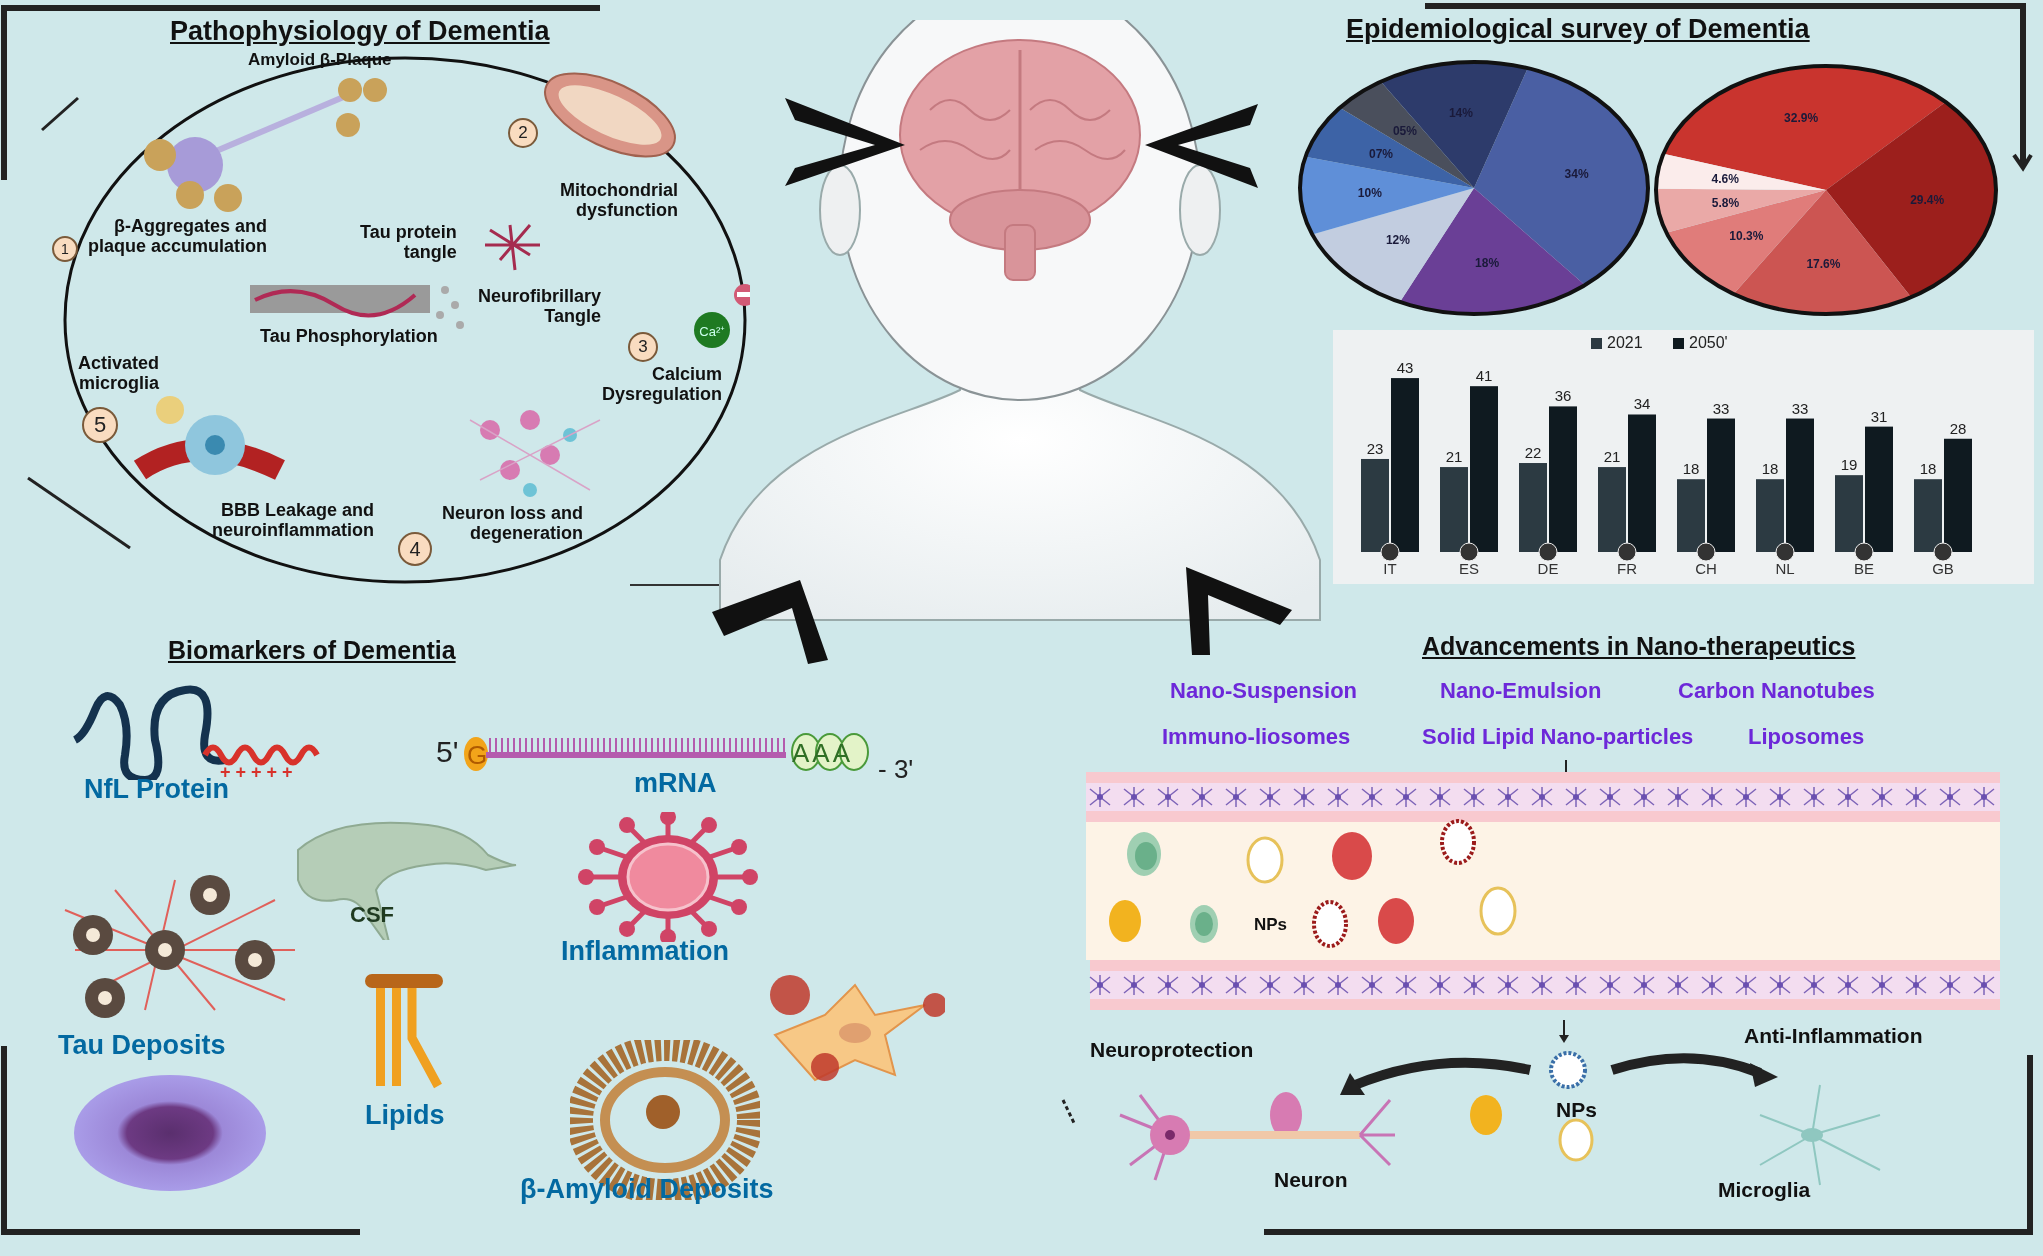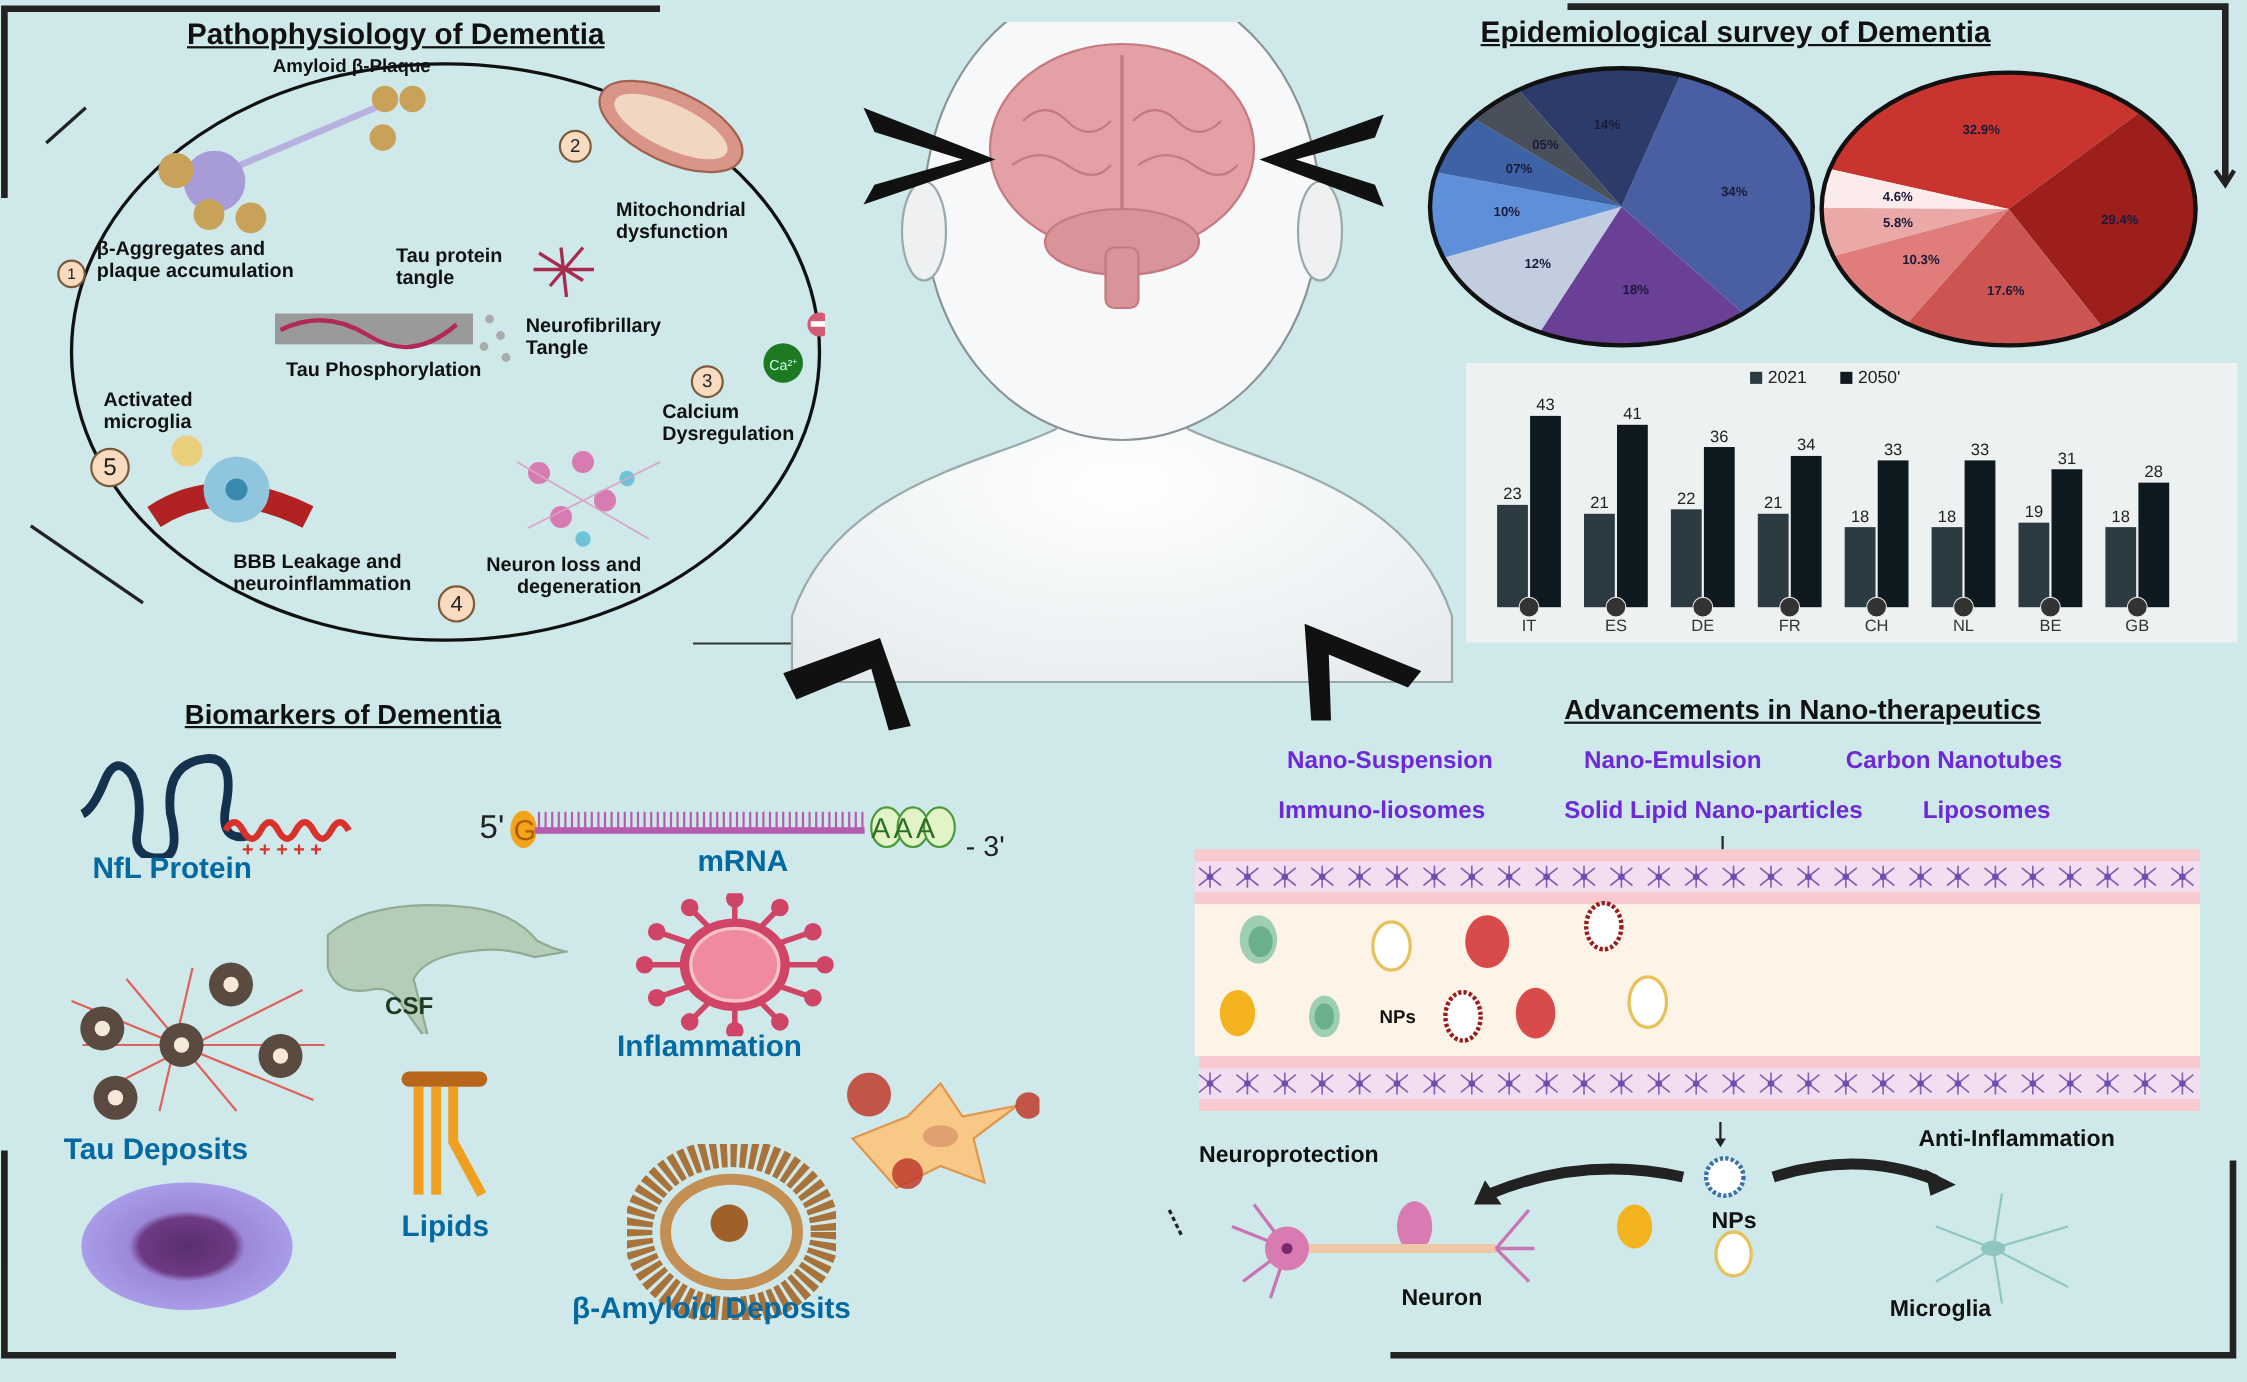--- a/index.html
+++ b/index.html
@@ -1,19 +1,19 @@
 <!DOCTYPE html>
 <html><head>
 <meta charset="utf-8">
 <style>
   html,body{margin:0;padding:0;}
   body{width:2043px;height:1256px;position:relative;overflow:hidden;background:#cfe8ea;font-family:"Liberation Sans",sans-serif;color:#111;}
   .abs{position:absolute;}
   .title{font-weight:bold;text-decoration:underline;font-size:27px;color:#111;white-space:nowrap;text-align:right;}
-  .lbl{font-weight:bold;font-size:18px;line-height:20px;color:#111;text-align:left;white-space:nowrap;}
+  .lbl{font-weight:bold;font-size:18px;line-height:20px;color:#111;text-align:right;white-space:nowrap;}
   .lbl-lg{font-weight:bold;font-size:27px;color:#0369a1;white-space:nowrap;}
   .lbl-md{font-weight:bold;font-size:22px;color:#6d28d9;white-space:nowrap;}
   .num-badge{position:absolute;border-radius:50%;background:#f9dcc0;border:2px solid #7a5a3a;display:flex;align-items:center;justify-content:center;font-family:"Liberation Sans",sans-serif;color:#222;}
   svg text{font-family:"Liberation Sans",sans-serif;}
 </style>
 </head>
 <body>
 
 <svg class="abs" style="left:0;top:0" width="2043" height="1256">
   <path d="M4 180 L4 8 L600 8" stroke="#222" stroke-width="6" fill="none"></path>
@@ -122,21 +122,21 @@
   </div>
 <div class="abs lbl" style="left:478px;top:286px">
     <div>Neurofibrillary</div>
     <div>Tangle</div>
   </div>
 <div class="abs lbl" style="left:260px;top:326px">Tau Phosphorylation</div>
 <div class="abs lbl" style="left:602px;top:364px">
     <div>Calcium</div>
     <div>Dysregulation</div>
   </div>
-<div class="abs lbl" style="left:94px;top:353px;text-align:left">
+<div class="abs lbl" style="left:78px;top:353px;text-align:right">
     <div>Activated</div>
     <div>microglia</div>
   </div>
 <div class="abs lbl" style="left:212px;top:500px">
     <div>BBB Leakage and</div>
     <div>neuroinflammation</div>
   </div>
 <div class="abs lbl" style="left:442px;top:503px;text-align:right">
     <div>Neuron loss and</div>
     <div>degeneration</div>

